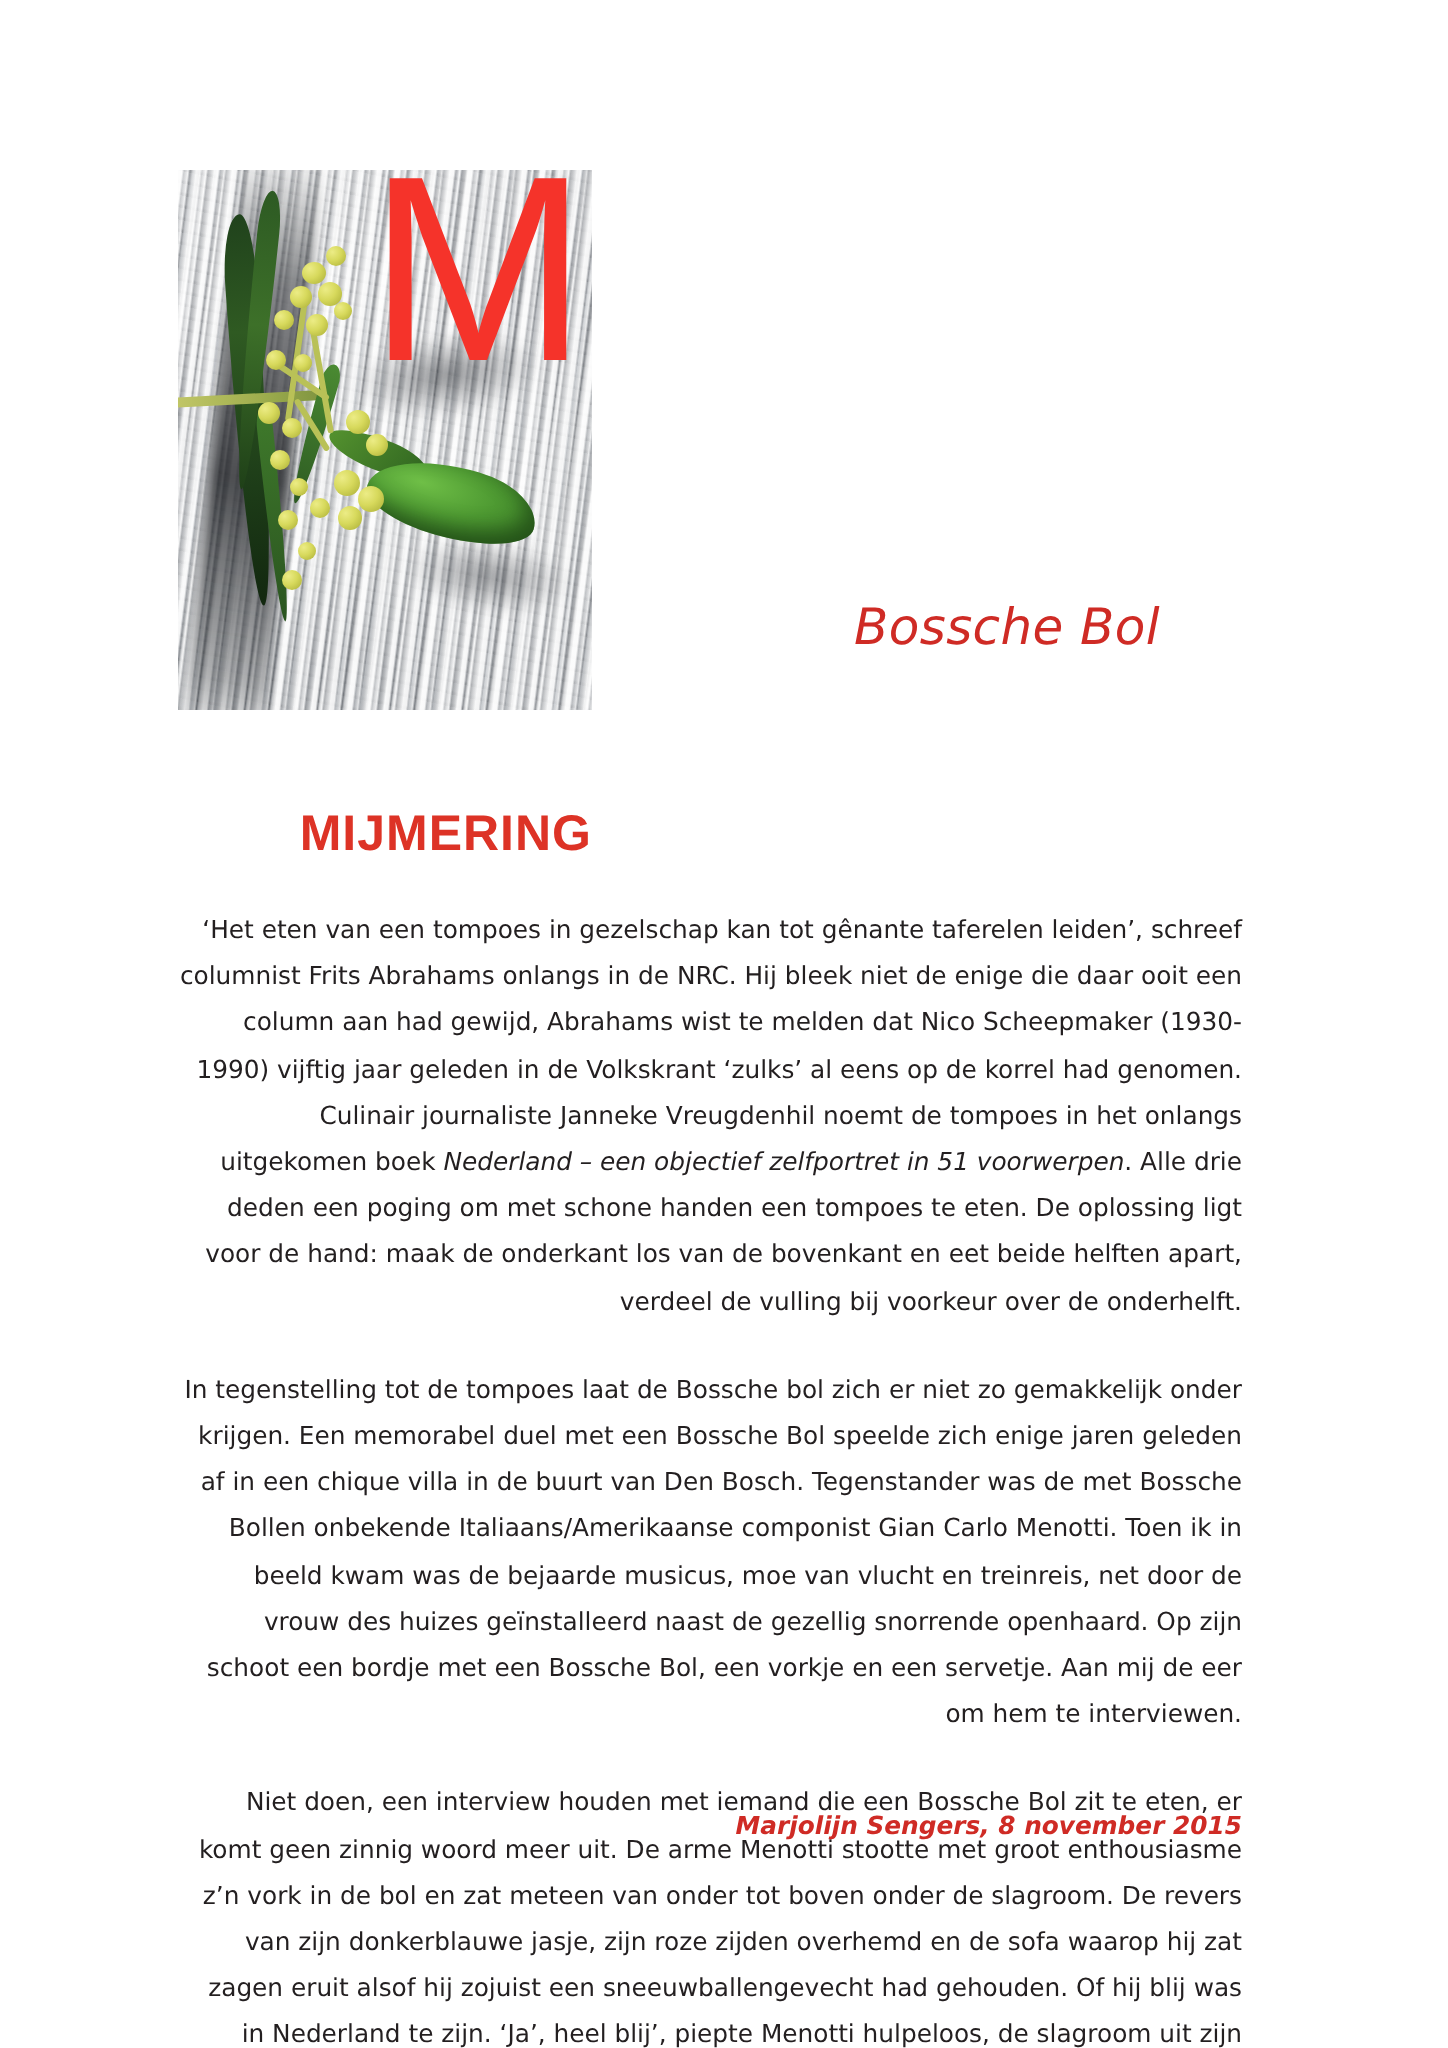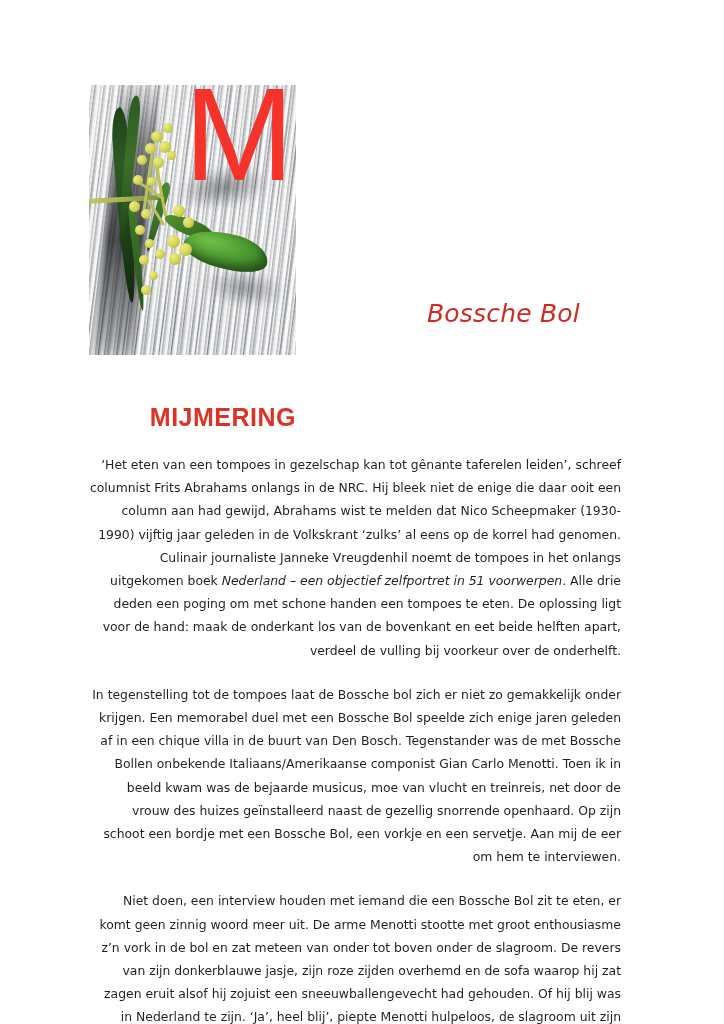--- a/index.html
+++ b/index.html
@@ -286,14 +286,15 @@
   <div class="logo-caption">MIJMERING</div>
 
   <div class="article-title">Bossche Bol</div>
 
   <div class="body-copy" id="article-body">
       <p>‘Het eten van een tompoes in gezelschap kan tot gênante taferelen leiden’, schreef columnist Frits Abrahams onlangs in de NRC. Hij bleek niet de enige die daar ooit een column aan had gewijd, Abrahams wist te melden dat Nico Scheepmaker (1930-1990) vijftig jaar geleden in de Volkskrant ‘zulks’ al eens op de korrel had genomen. Culinair journaliste Janneke Vreugdenhil noemt de tompoes in het onlangs uitgekomen boek <em>Nederland – een objectief zelfportret in 51 voorwerpen</em>. Alle drie deden een poging om met schone handen een tompoes te eten. De oplossing ligt voor de hand: maak de onderkant los van de bovenkant en eet beide helften apart, verdeel de vulling bij voorkeur over de onderhelft.</p>
       <p>In tegenstelling tot de tompoes laat de Bossche bol zich er niet zo gemakkelijk onder krijgen. Een memorabel duel met een Bossche Bol speelde zich enige jaren geleden af in een chique villa in de buurt van Den Bosch. Tegenstander was de met Bossche Bollen onbekende Italiaans/Amerikaanse componist Gian Carlo Menotti. Toen ik in beeld kwam was de bejaarde musicus, moe van vlucht en treinreis, net door de vrouw des huizes geïnstalleerd naast de gezellig snorrende openhaard. Op zijn schoot een bordje met een Bossche Bol, een vorkje en een servetje. Aan mij de eer om hem te interviewen.</p>
       <p>Niet doen, een interview houden met iemand die een Bossche Bol zit te eten, er komt geen zinnig woord meer uit. De arme Menotti stootte met groot enthousiasme z’n vork in de bol en zat meteen van onder tot boven onder de slagroom. De revers van zijn donkerblauwe jasje, zijn roze zijden overhemd en de sofa waarop hij zat zagen eruit alsof hij zojuist een sneeuwballengevecht had gehouden. Of hij blij was in Nederland te zijn. ‘Ja’, heel blij’, piepte Menotti hulpeloos, de slagroom uit zijn wenkbrauw plukkend.</p>
     </div>
 
+  <div class="signature">Marjolijn Sengers, 8 november 2015</div>
 
 </div>
 
 </body></html>

